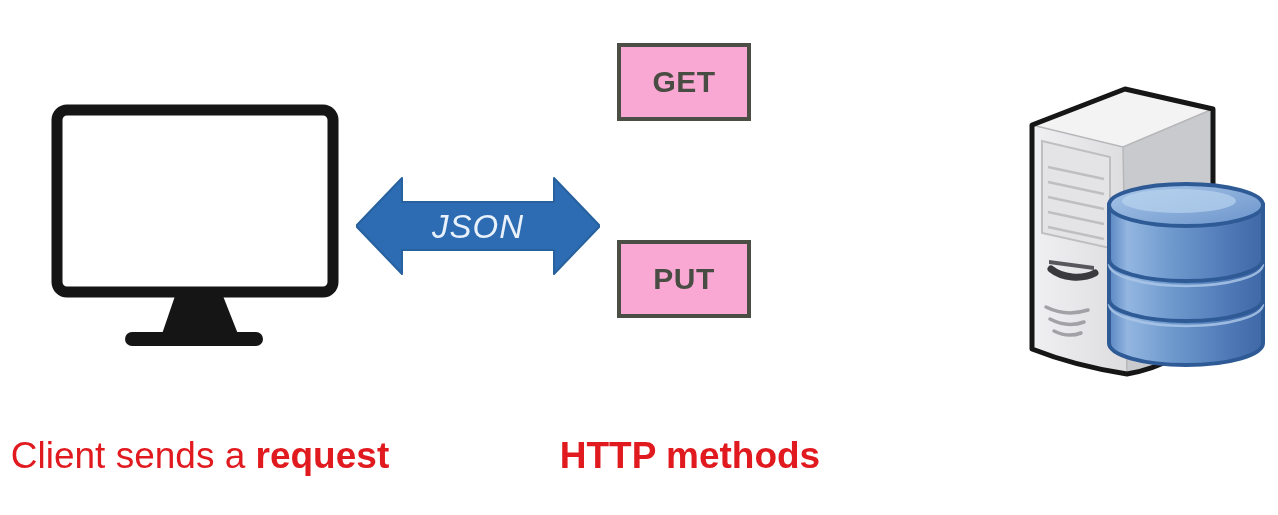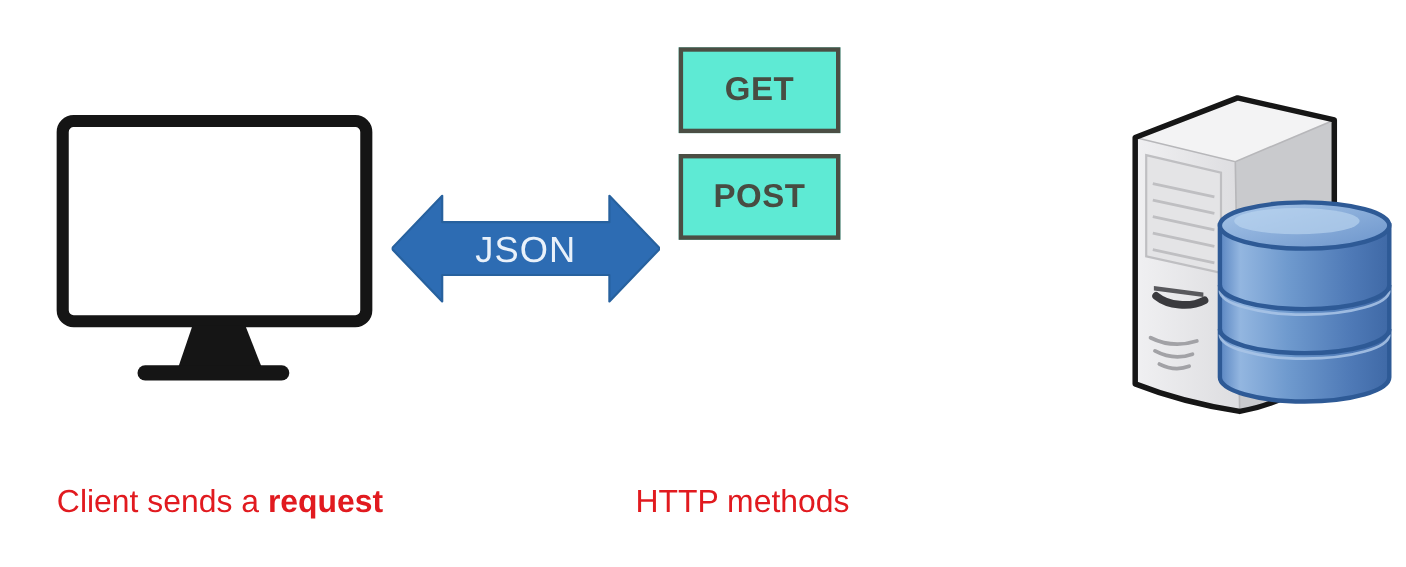--- a/index.html
+++ b/index.html
@@ -4,45 +4,45 @@
 <style>
   html,body{margin:0;padding:0;background:#ffffff;}
   .canvas{
     position:relative;width:1278px;height:515px;background:#ffffff;
     overflow:hidden;font-family:"Liberation Sans",sans-serif;
   }
   .icon-wrap{position:absolute;}
   .monitor{left:50px;top:103px;width:292px;height:248px;}
   .server{left:1020px;top:83px;width:250px;height:305px;}
   .arrow{position:absolute;width:244px;height:100px;}
-  .arrow-json{left:356px;top:176px;}
+  .arrow-json{left:356px;top:176px;font-style:italic;}
   .arrow-http{left:771px;top:177px;}
   .arrow-label{
     font-family:"Liberation Sans",sans-serif;font-size:33px;font-weight:400;
     fill:#e9f1fa;text-anchor:middle;letter-spacing:1px;
   }
   .method-box{
-    position:absolute;left:617px;width:147px;height:78px;
-    background:#5eead4;border:4px solid #4b4e44;box-sizing:border-box;
+    position:absolute;left:617px;width:134px;height:78px;
+    background:#f9a8d4;border:4px solid #4b4e44;box-sizing:border-box;
     display:flex;align-items:center;justify-content:center;
   }
   .method-box span{
     font-size:30px;font-weight:700;color:#484c42;letter-spacing:.5px;
   }
   .mb-get{top:43px;}
   .mb-post{top:140px;}
   .mb-put{top:240px;}
   .mb-delete{top:337px;}
   .caption{
-    position:absolute;top:437px;font-size:29px;color:#e11a1f;
+    position:absolute;top:437px;font-size:37px;color:#e11a1f;
     text-align:center;white-space:nowrap;line-height:38px;
   }
   .caption b{font-weight:700;}
   .caption-left{left:0;width:400px;}
-  .caption-center{left:525px;width:300px;font-weight:400;}
+  .caption-center{left:540px;width:300px;font-weight:700;}
   .caption-right{left:893px;width:385px;}
 </style>
 </head>
 <body>
 
 <div class="canvas">
 
   <div class="icon-wrap monitor">
     <svg width="292" height="248" viewBox="0 0 292 248">
       <rect x="7" y="7" width="276" height="182" rx="10" fill="#ffffff" stroke="#151515" stroke-width="11"></rect>
@@ -54,22 +54,22 @@
   <div class="arrow arrow-json">
     <svg width="244" height="100" viewBox="0 0 244 100">
       <polygon points="0,50 46,2 46,26 198,26 198,2 244,50 198,98 198,74 46,74 46,98" stroke="#27619e" stroke-width="2" stroke-linejoin="round" fill="#2d6cb3"></polygon>
       <text x="122" y="62" class="arrow-label">JSON</text>
     </svg>
   </div>
 
   <div class="method-box mb-get">
     <span>GET</span>
   </div>
-  <div class="method-box mb-post">
-    <span>POST</span>
+  <div class="method-box mb-put">
+    <span>PUT</span>
   </div>
 
 
   <div class="icon-wrap server">
     <svg width="250" height="305" viewBox="0 0 250 305">
       <defs>
         <linearGradient id="gFront" x1="0" y1="0" x2="1" y2="0">
           <stop offset="0" stop-color="#f0f0f2"></stop>
           <stop offset="1" stop-color="#dddde0"></stop>
         </linearGradient>

